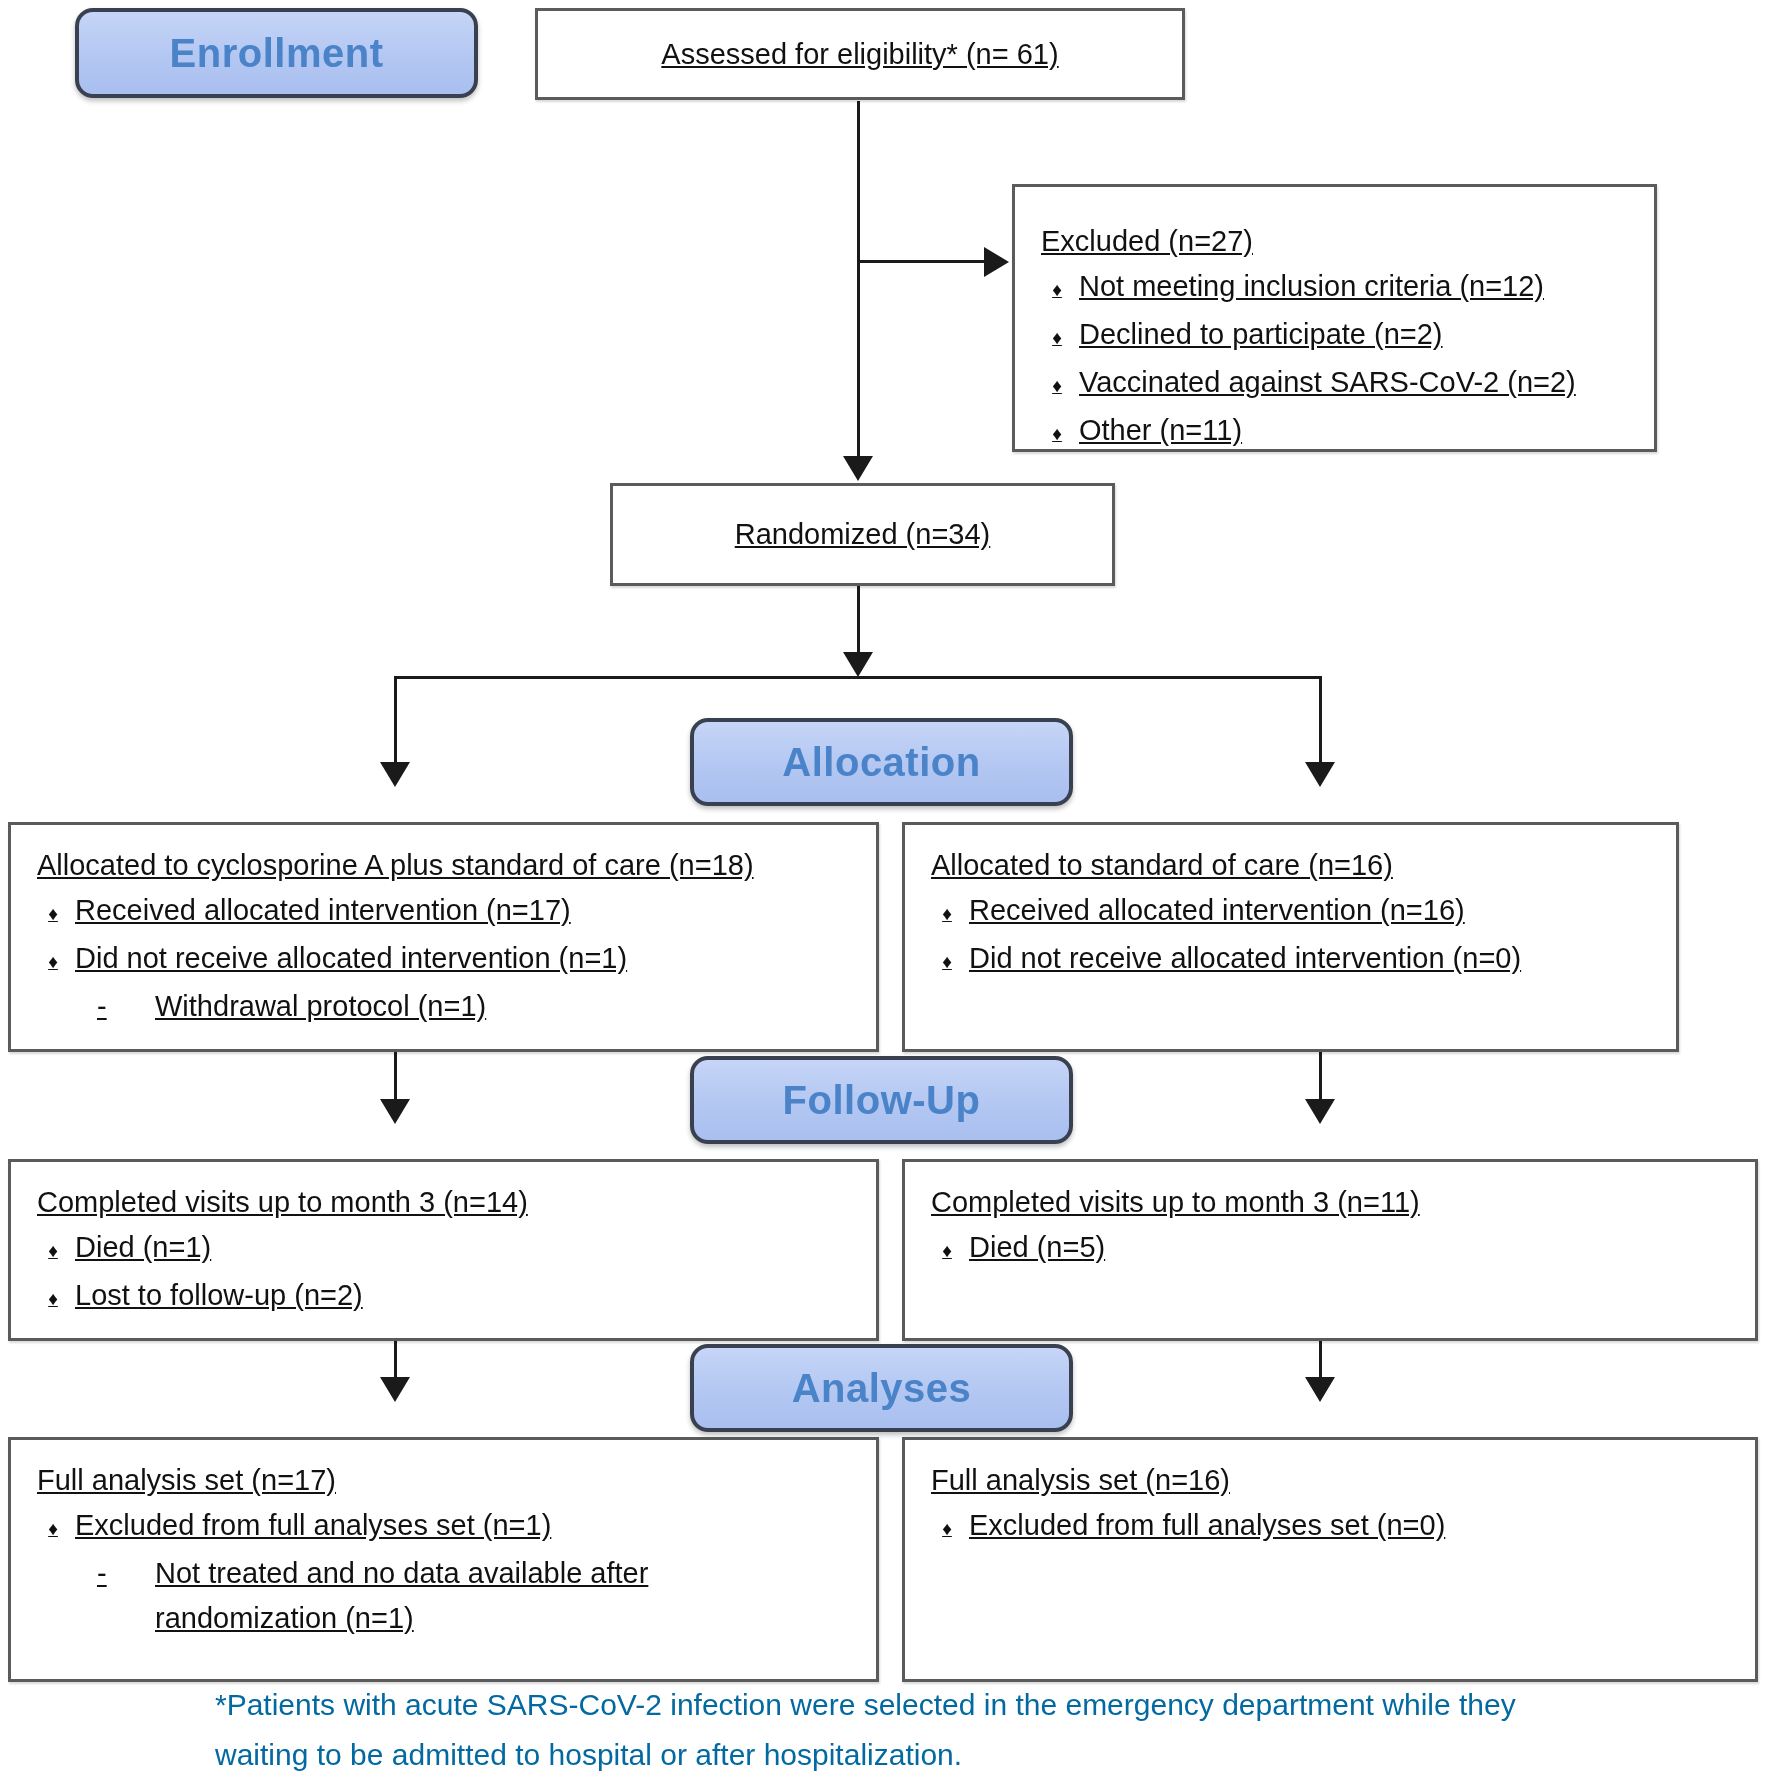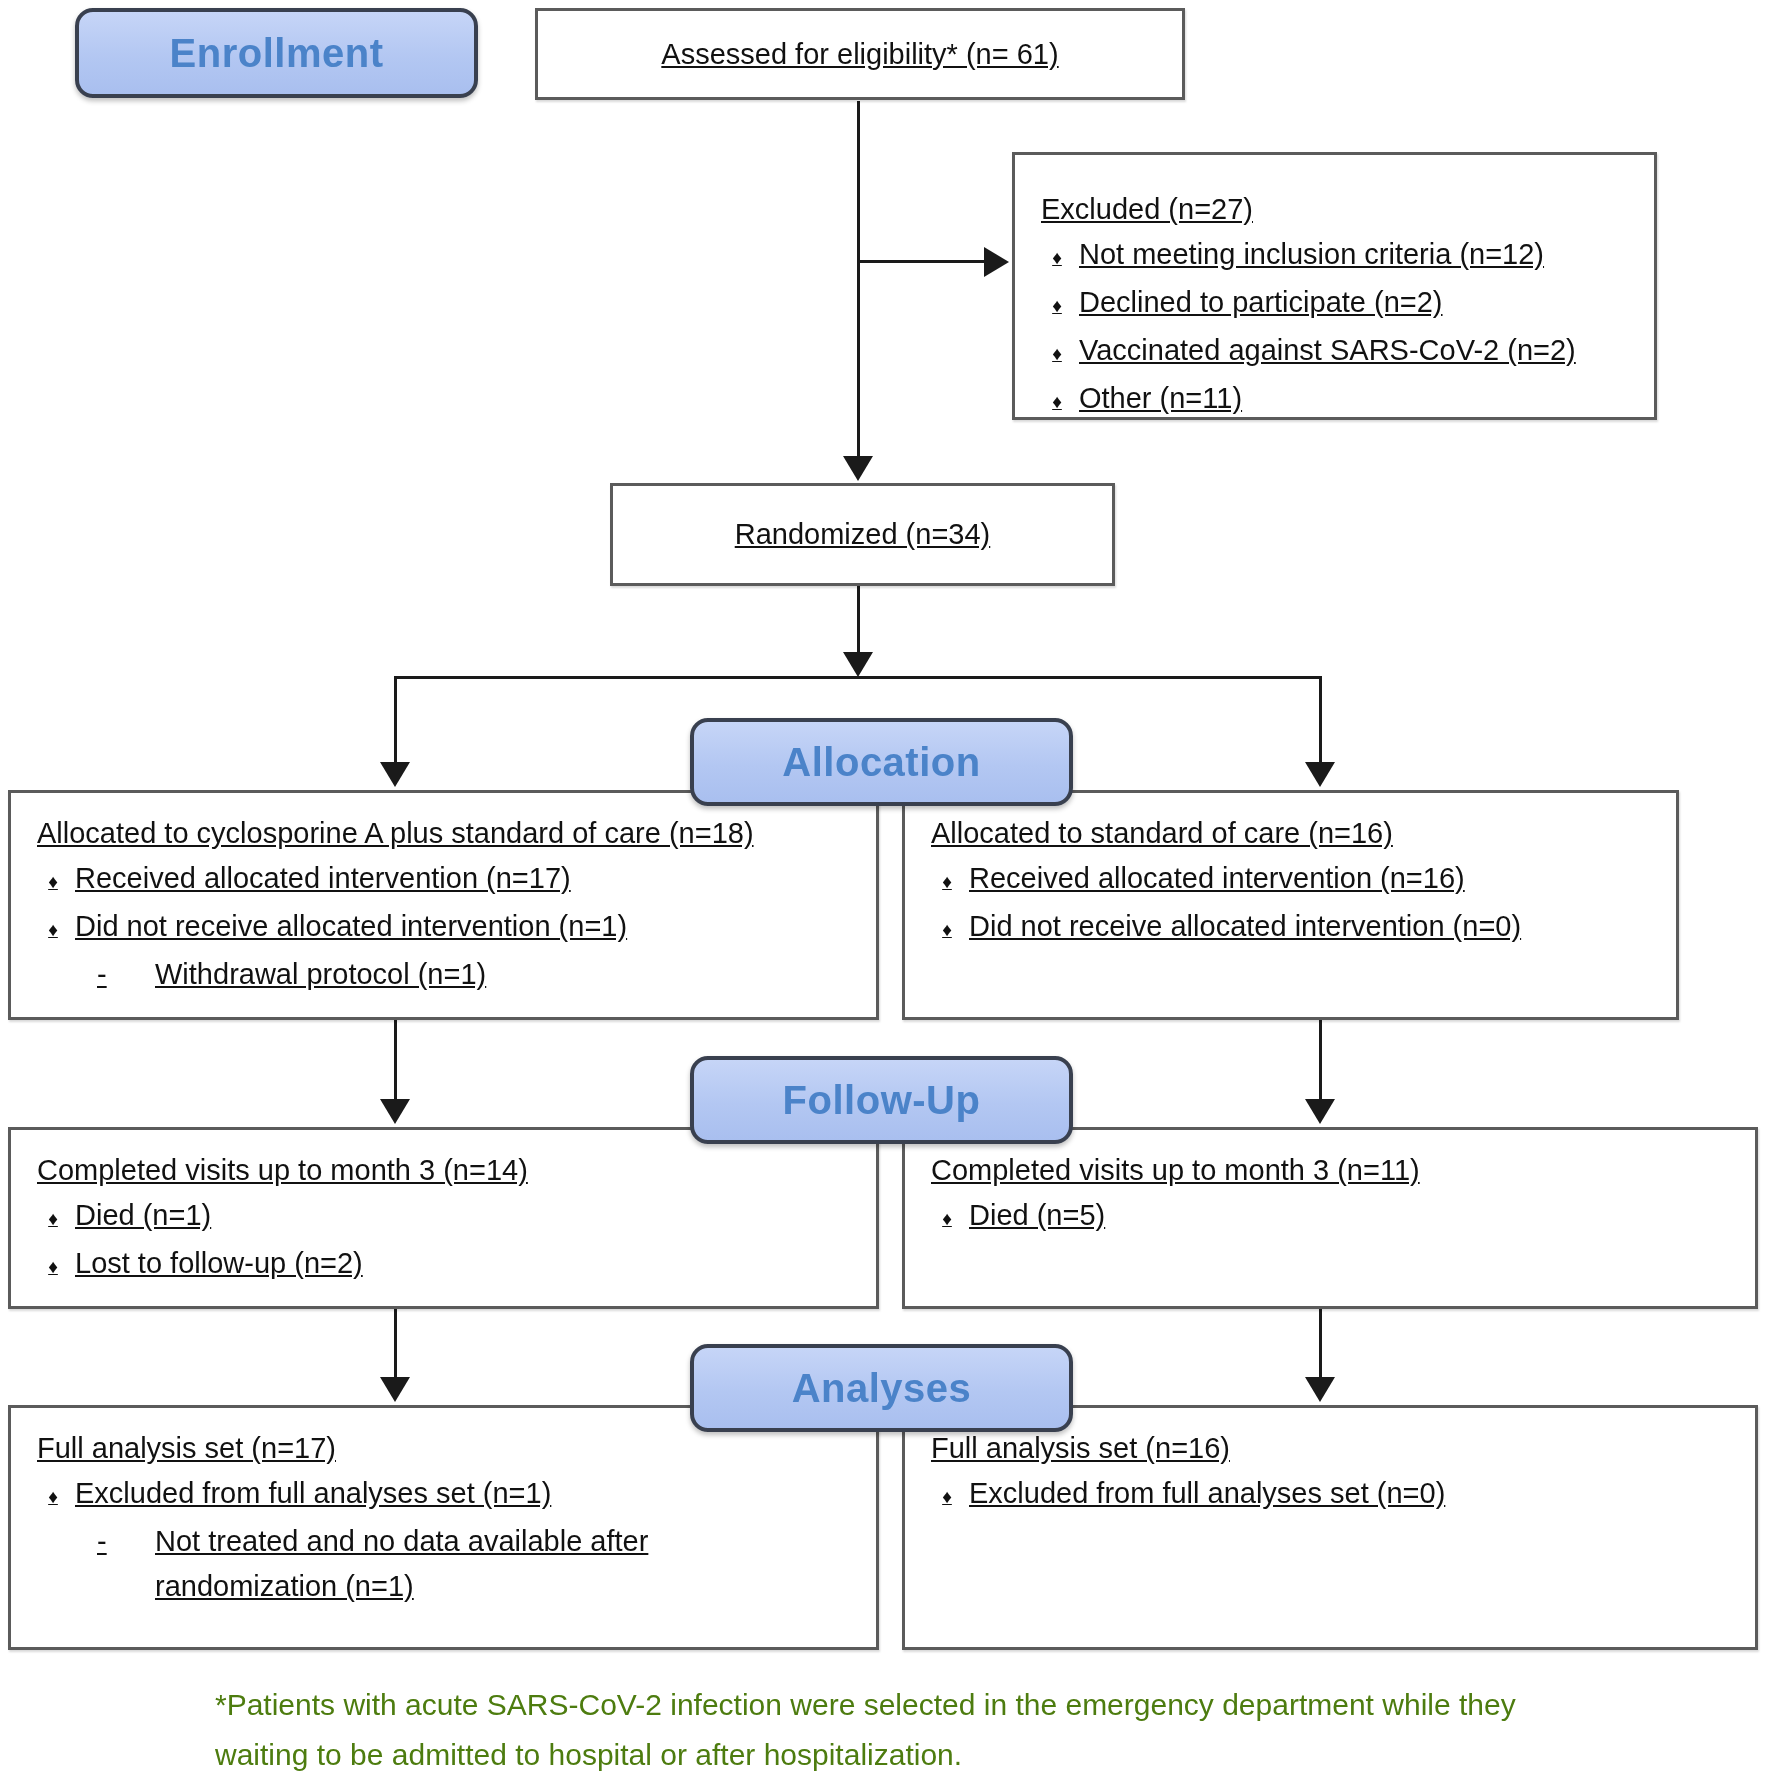--- a/index.html
+++ b/index.html
@@ -31,21 +31,21 @@
     background:#ffffff;
     border:3px solid #5b5b5b;
     font-size:29px;
     line-height:45px;
     z-index:2;
     box-sizing:border-box;
     box-shadow:1px 2px 2px rgba(0,0,0,0.15);
     text-decoration:underline;
   }
   .center-box{display:flex;align-items:center;justify-content:center;text-align:center;}
-  .list-box{padding:18px 24px 10px 26px;}
+  .list-box{padding:18px 24px 10px 26px;margin-top:32px;}
   .box-title{white-space:nowrap;}
   .bullet-line{display:flex;align-items:baseline;}
   .bullet-line .marker{flex:0 0 auto;width:20px;margin-left:6px;margin-right:12px;font-size:19px;text-align:center;}
   .dash-line{display:flex;align-items:baseline;}
   .dash-line .marker{flex:0 0 auto;margin-left:60px;width:22px;font-size:29px;}
   .dash-line .item-text{margin-left:36px;max-width:640px;}
   
   .vline{position:absolute;width:3px;background:#1a1a1a;z-index:1;}
   .hline{position:absolute;height:3px;background:#1a1a1a;z-index:1;}
   .arrow-down{
@@ -54,21 +54,21 @@
     border-top:25px solid #1a1a1a;
   }
   .arrow-right{
     position:absolute;width:0;height:0;z-index:1;
     border-top:15px solid transparent;border-bottom:15px solid transparent;
     border-left:25px solid #1a1a1a;
   }
   
   .footnote{
     position:absolute;left:215px;width:1400px;
-    font-size:30px;line-height:50px;color:#4d7c0f;
+    font-size:30px;line-height:50px;color:#0369a1;
   }
 </style>
 </head>
 <body>
 
 <div id="canvas">
 
   <div class="stage-label" style="left:75px;top:8px;width:395px;height:82px;">
     <span>Enrollment</span>
   </div>

